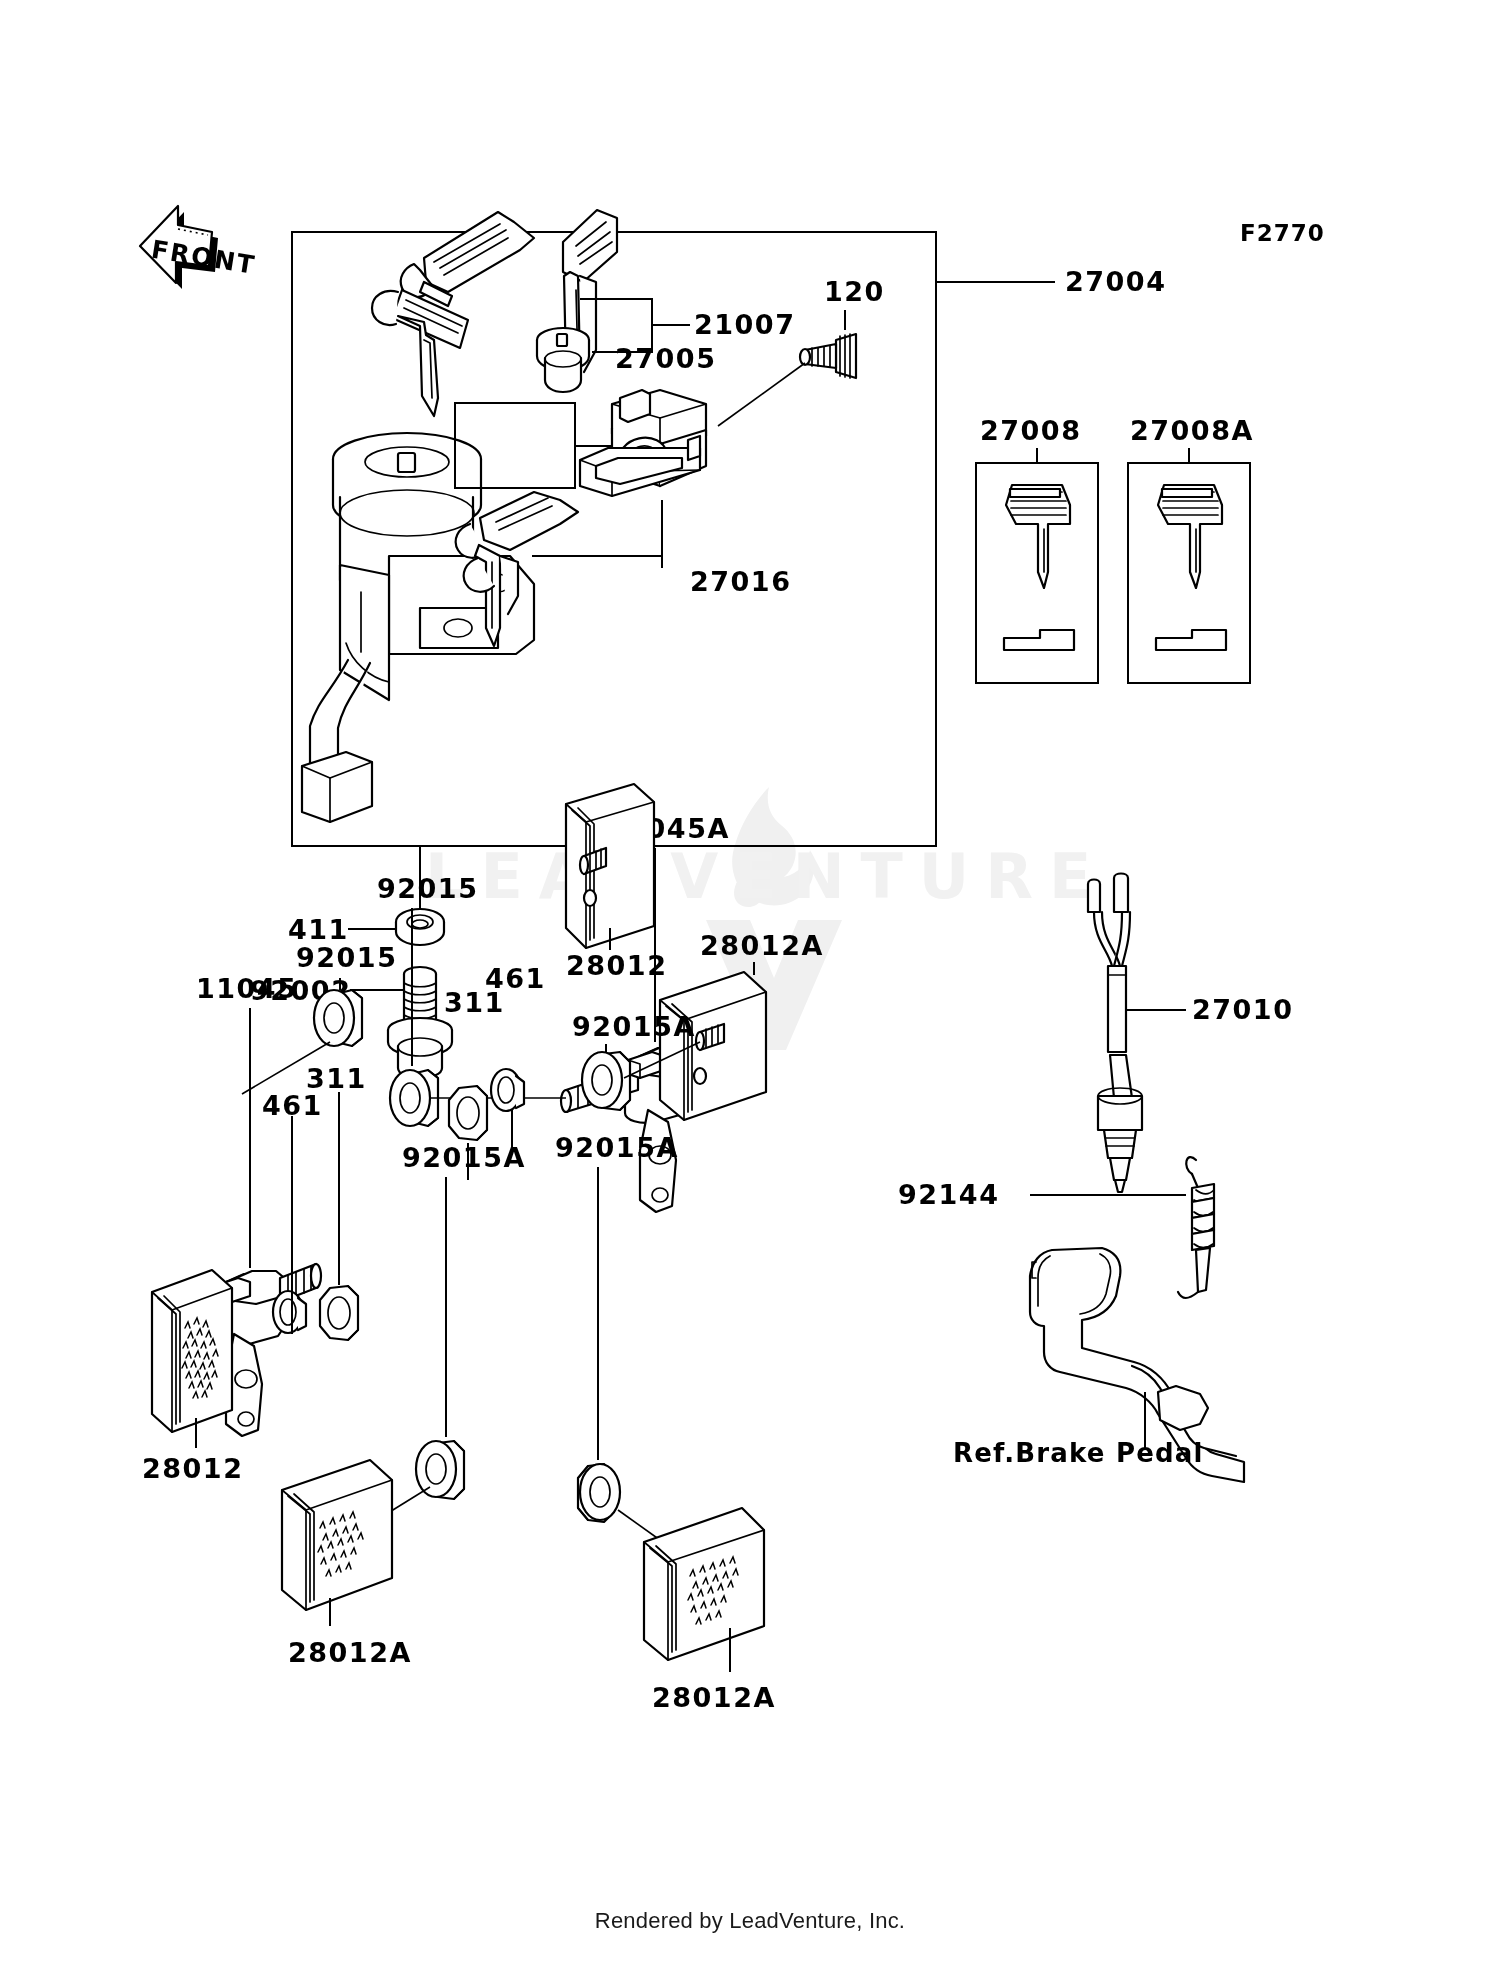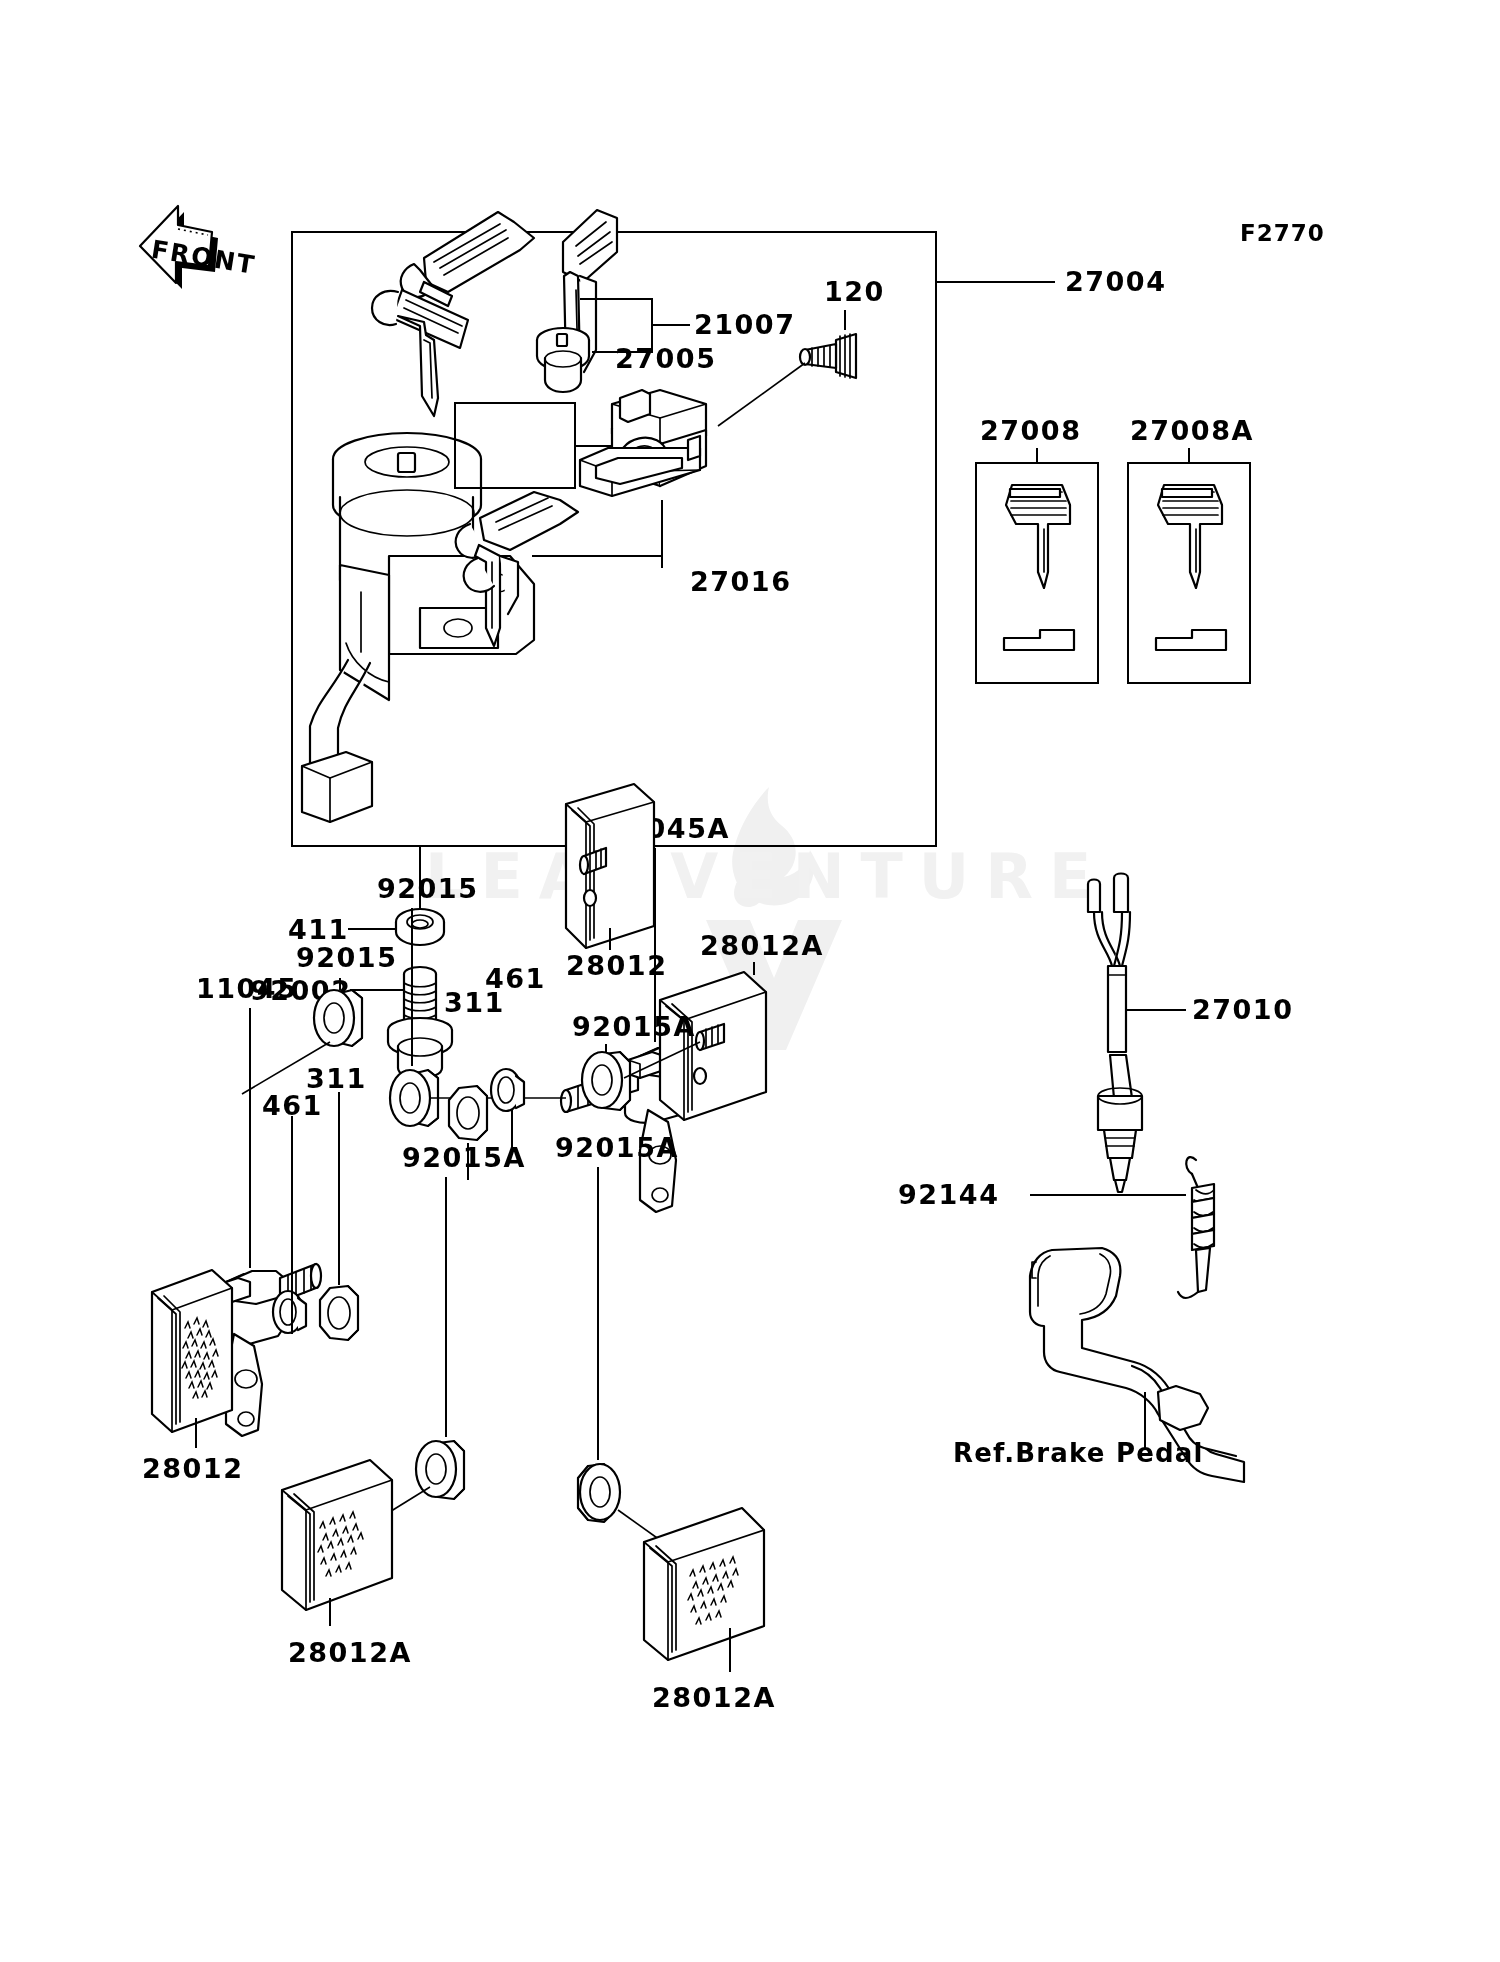--- a/index.html
+++ b/index.html
@@ -645,14 +645,15 @@
       <path class="part" d="M1132 1366 C1144,1370 1154,1378 1160,1388
                              L1186,1432 C1190,1440 1196,1446 1204,1448 L1236,1456"></path>
       <ellipse class="part-d" cx="1186" cy="1412" rx="10" ry="8"></ellipse>
       <path class="part" d="M1158 1392 L1176 1386 L1200 1394 L1208 1408 L1200 1424 L1180 1430 L1160 1420 Z" fill="none"></path>
       <line class="ln" x1="1145" y1="1392" x2="1145" y2="1450"></line>
     </g>
     <text class="lbl-ref" x="953" y="1462">Ref.Brake Pedal</text>
 
   </svg>
 
+  <div class="footer-text">Rendered by LeadVenture, Inc.</div>
 
 </div>
 
 </body></html>

